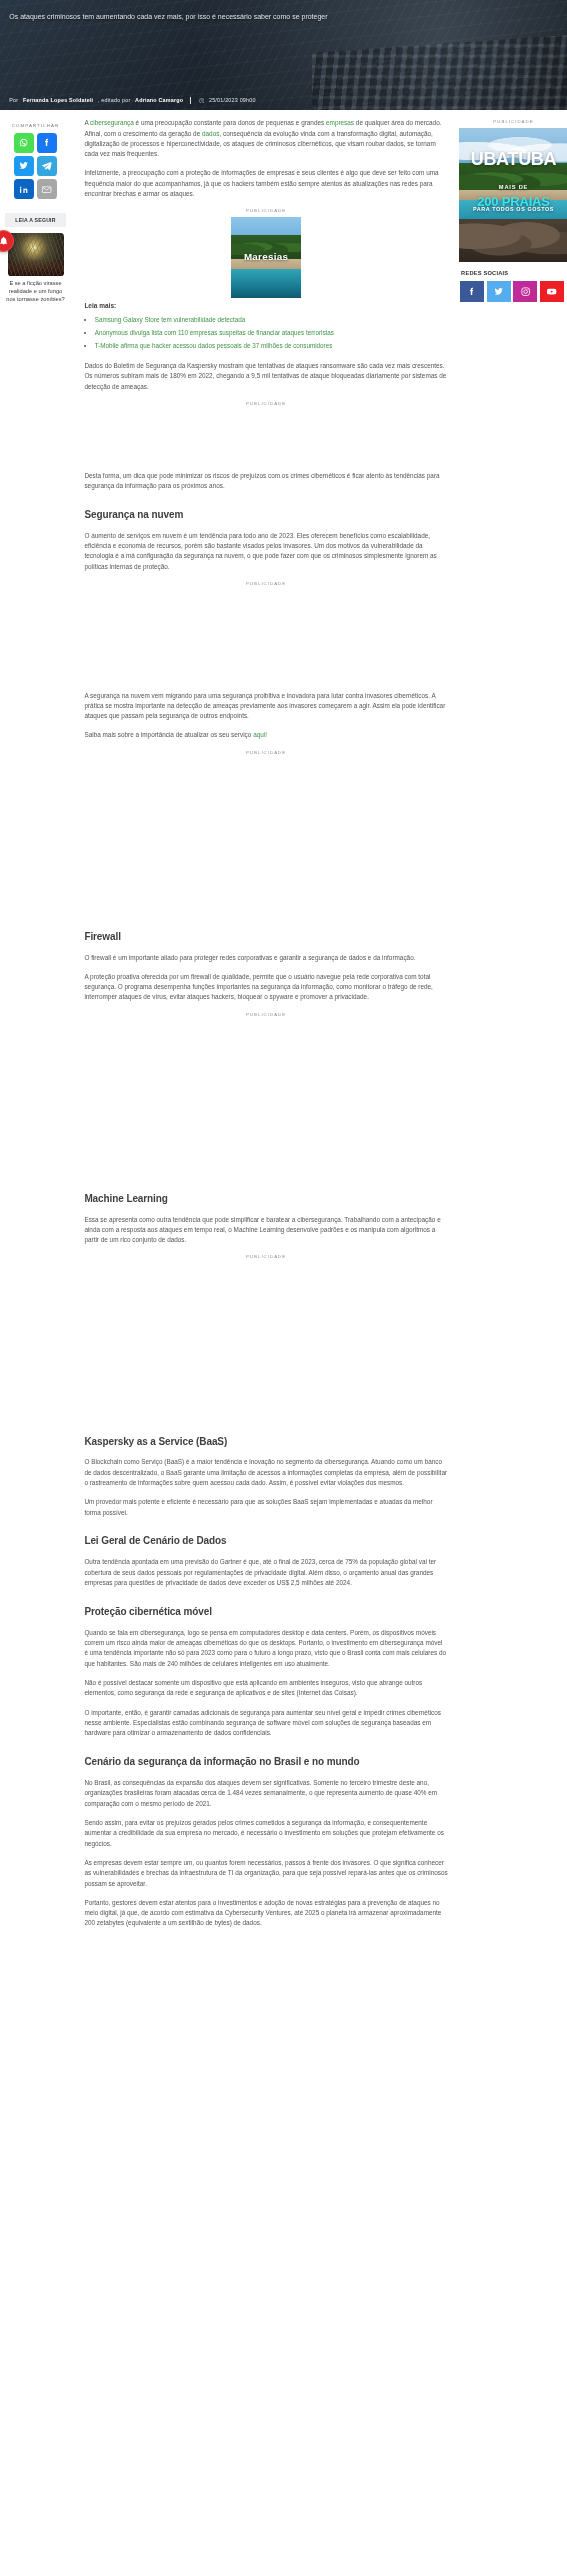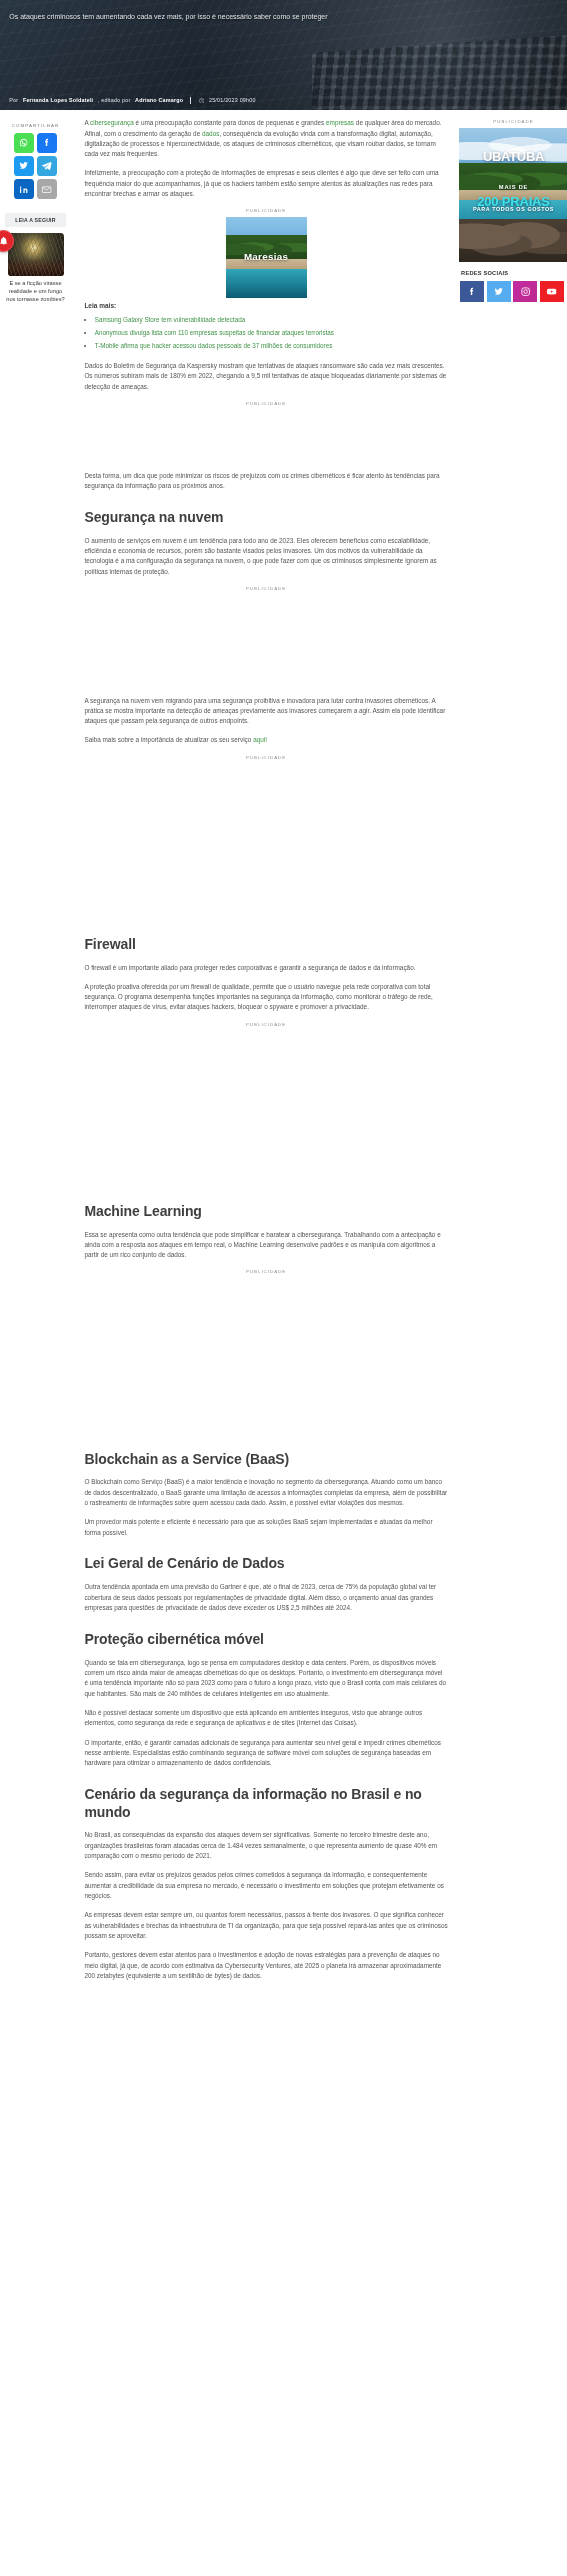--- a/index.html
+++ b/index.html
@@ -157,21 +157,21 @@
   .col-main p{
     margin:0 0 8.8px 0;
     font-size:6.4px;
     line-height:1.62;
     color:#555;
   }
   .col-main a{ color:#3f9347; text-decoration:none; }
 
   h2.sec{
     margin:17.5px 0 9.3px 0;
-    font-size:14px;
+    font-size:10px;
     line-height:1.25;
     font-weight:700;
     color:#3f3f3f;
     letter-spacing:-0.1px;
   }
   h3.leia-mais{
     margin:3.1px 0 6.2px 0;
     font-size:6.5px;
     font-weight:700;
     color:#3d3d3d;
@@ -190,21 +190,21 @@
 
   
   .ad-label{
     text-align:center;
     font-size:4.4px;
     letter-spacing:1px;
     color:#8b8b8b;
     margin:6.2px 0 3.6px 0;
   }
   .ad-inline{
-    width:81px; height:81px; margin:0 auto 4.1px auto;
+    width:70px; height:81px; margin:0 auto 4.1px auto;
     position:relative; overflow:hidden;
     background:linear-gradient(#8fc5e8 0%, #6fb0de 28%, #2f7fa8 46%, #17627f 66%, #0d4e66 100%);
   }
   .ad-inline .trees{
     position:absolute; left:0; top:22%; width:100%; height:30%;
     background:
       radial-gradient(ellipse at 12% 60%, #2f5c22 0 28%, rgba(0,0,0,0) 30%),
       radial-gradient(ellipse at 34% 50%, #3a7029 0 26%, rgba(0,0,0,0) 28%),
       radial-gradient(ellipse at 58% 62%, #2b5520 0 28%, rgba(0,0,0,0) 30%),
       radial-gradient(ellipse at 82% 52%, #376b27 0 26%, rgba(0,0,0,0) 28%),
@@ -257,21 +257,21 @@
     position:absolute; top:68%; left:0; width:100%; height:32%;
     background:
       radial-gradient(ellipse at 14% 40%, #6d5c4b 0 34%, rgba(0,0,0,0) 36%),
       radial-gradient(ellipse at 38% 58%, #57493b 0 32%, rgba(0,0,0,0) 34%),
       radial-gradient(ellipse at 62% 38%, #7a685408 0 0%, #6b5a49 0 34%, rgba(0,0,0,0) 36%),
       radial-gradient(ellipse at 86% 56%, #514437 0 32%, rgba(0,0,0,0) 34%),
       linear-gradient(#4c4034,#2e271f);
   }
   .ad-ubatuba .t1{
     position:absolute; top:16%; left:0; right:0; text-align:center;
-    color:#fff; font-weight:700; font-size:13px; letter-spacing:-0.3px;
+    color:#fff; font-weight:700; font-size:18px; letter-spacing:-0.3px;
     text-shadow:0 1px 3.1px rgba(0,0,0,.45); z-index:4;
   }
   .ad-ubatuba .t2{
     position:absolute; top:42%; left:0; right:0; text-align:center;
     color:#fff; font-weight:700; font-size:5.7px; letter-spacing:0.8px;
     text-shadow:0 1px 2.6px rgba(0,0,0,.5); z-index:4;
   }
   .ad-ubatuba .t3{
     position:absolute; top:49%; left:0; right:0; text-align:center;
     color:#3fe3ec; font-weight:700; font-size:13px; letter-spacing:-0.2px;
@@ -439,21 +439,21 @@
     </div>
 
     <h2 class="sec">Machine Learning</h2>
     <p>Essa se apresenta como outra tendência que pode simplificar e baratear a cibersegurança. Trabalhando com a antecipação e ainda com a resposta aos ataques em tempo real, o Machine Learning desenvolve padrões e os manipula com algoritmos a partir de um rico conjunto de dados.</p>
 
     <div>
       <div class="ad-label">PUBLICIDADE</div>
       <div class="spacer-ad"></div>
     </div>
 
-    <h2 class="sec">Blockchain as a Service (BaaS)</h2>
+    <h2 class="sec">Kaspersky as a Service (BaaS)</h2>
     <p>O Blockchain como Serviço (BaaS) é a maior tendência e inovação no segmento da cibersegurança. Atuando como um banco de dados descentralizado, o BaaS garante uma limitação de acessos a informações completas da empresa, além de possibilitar o rastreamento de informações sobre quem acessou cada dado. Assim, é possível evitar violações dos mesmos.</p>
     <p>Um provedor mais potente e eficiente é necessário para que as soluções BaaS sejam implementadas e atuadas da melhor forma possível.</p>
 
     <h2 class="sec">Lei Geral de Cenário de Dados</h2>
     <p>Outra tendência apontada em uma previsão do Gartner é que, até o final de 2023, cerca de 75% da população global vai ter cobertura de seus dados pessoais por regulamentações de privacidade digital. Além disso, o orçamento anual das grandes empresas para questões de privacidade de dados deve exceder os US$ 2,5 milhões até 2024.</p>
 
     <h2 class="sec">Proteção cibernética móvel</h2>
     <p>Quando se fala em cibersegurança, logo se pensa em computadores desktop e data centers. Porém, os dispositivos móveis correm um risco ainda maior de ameaças cibernéticas do que os desktops. Portanto, o investimento em cibersegurança móvel é uma tendência importante não só para 2023 como para o futuro a longo prazo, visto que o Brasil conta com mais celulares do que habitantes. São mais de 240 milhões de celulares inteligentes em uso atualmente.</p>
     <p>Não é possível destacar somente um dispositivo que está aplicando em ambientes inseguros, visto que abrange outros elementos, como segurança da rede e segurança de aplicativos e de sites (Internet das Coisas).</p>
     <p>O importante, então, é garantir camadas adicionais de segurança para aumentar seu nível geral e impedir crimes cibernéticos nesse ambiente. Especialistas estão combinando segurança de software móvel com soluções de segurança baseadas em hardware para otimizar o armazenamento de dados confidenciais.</p>

